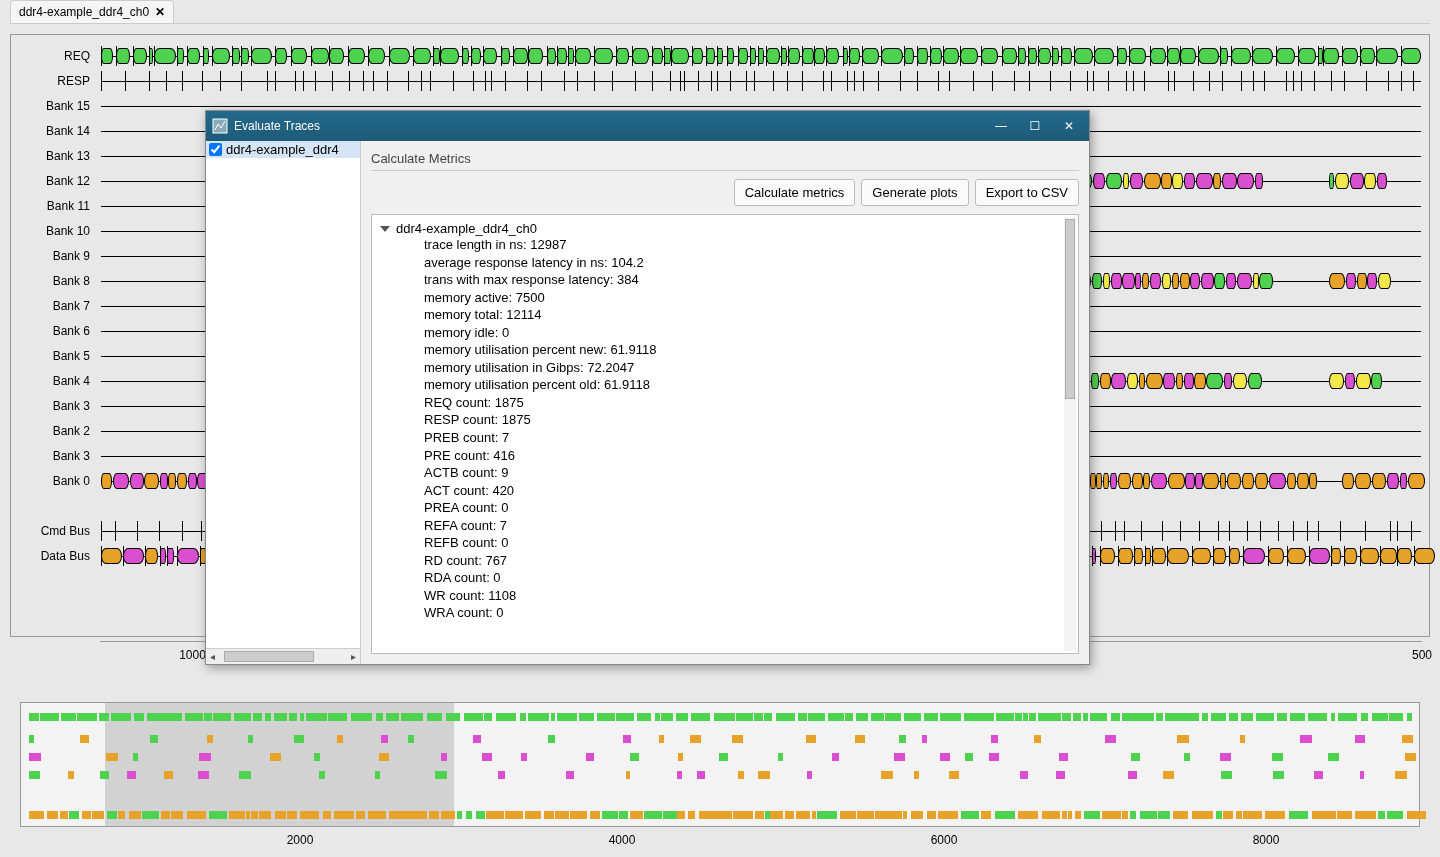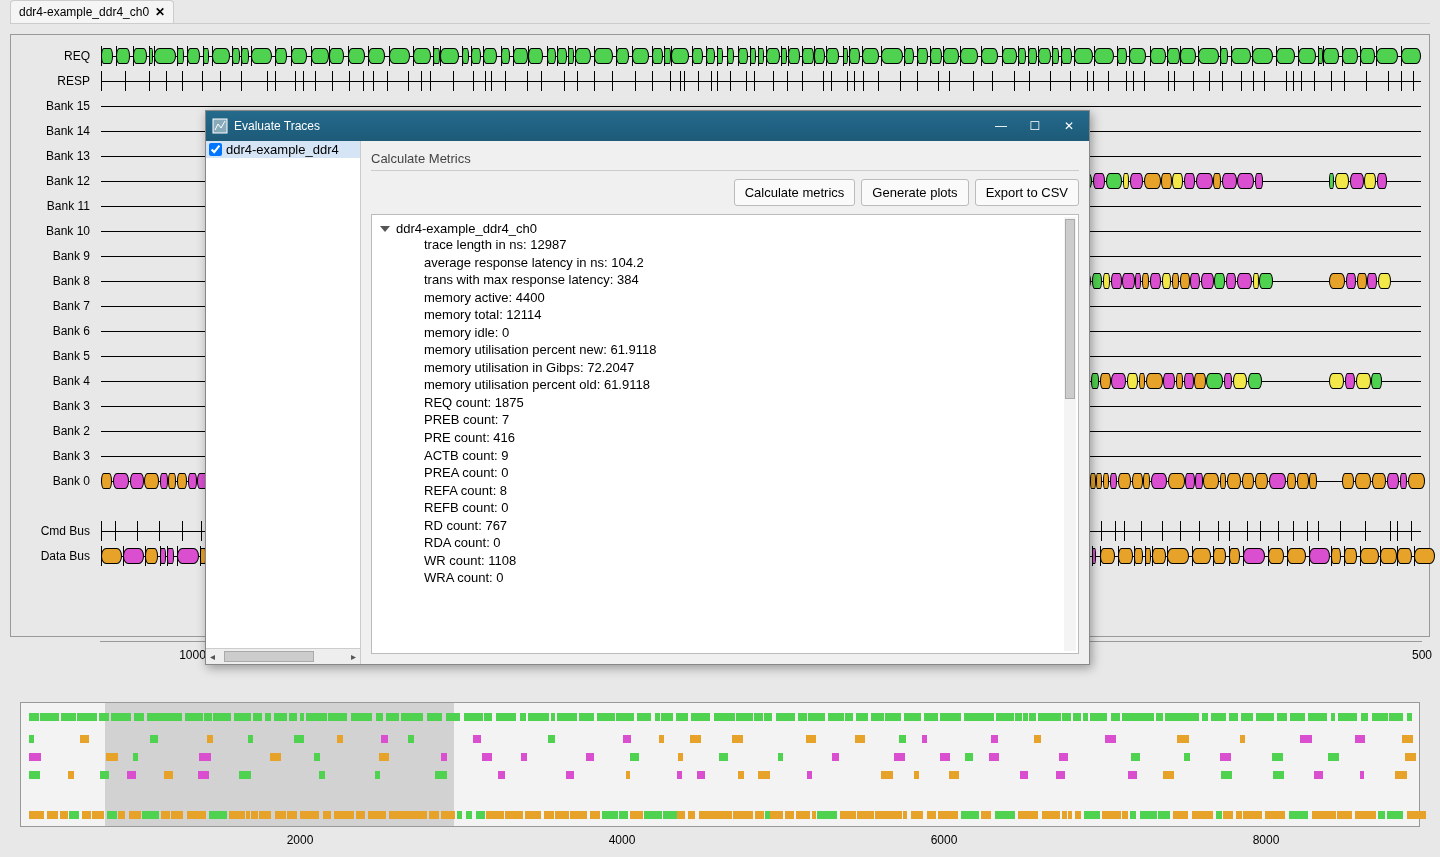--- a/index.html
+++ b/index.html
@@ -1342,32 +1342,34 @@
             <div class="thumb"></div>
           </div>
         <div class="tree-root">
           <span class="caret"></span>
           <span>ddr4-example_ddr4_ch0</span>
         </div>
         <div id="metric-lines">
             <div class="metric-line">trace length in ns: 12987</div>
             <div class="metric-line">average response latency in ns: 104.2</div>
             <div class="metric-line">trans with max response latency: 384</div>
-            <div class="metric-line">memory active: 4400</div>
+            <div class="metric-line">memory active: 7500</div>
             <div class="metric-line">memory total: 12114</div>
             <div class="metric-line">memory idle: 0</div>
             <div class="metric-line">memory utilisation percent new: 61.9118</div>
             <div class="metric-line">memory utilisation in Gibps: 72.2047</div>
             <div class="metric-line">memory utilisation percent old: 61.9118</div>
             <div class="metric-line">REQ count: 1875</div>
+            <div class="metric-line">RESP count: 1875</div>
             <div class="metric-line">PREB count: 7</div>
             <div class="metric-line">PRE count: 416</div>
             <div class="metric-line">ACTB count: 9</div>
+            <div class="metric-line">ACT count: 420</div>
             <div class="metric-line">PREA count: 0</div>
-            <div class="metric-line">REFA count: 8</div>
+            <div class="metric-line">REFA count: 7</div>
             <div class="metric-line">REFB count: 0</div>
             <div class="metric-line">RD count: 767</div>
             <div class="metric-line">RDA count: 0</div>
             <div class="metric-line">WR count: 1108</div>
             <div class="metric-line">WRA count: 0</div>
           </div>
       </div>
     </div>
   </div>
 </div>

